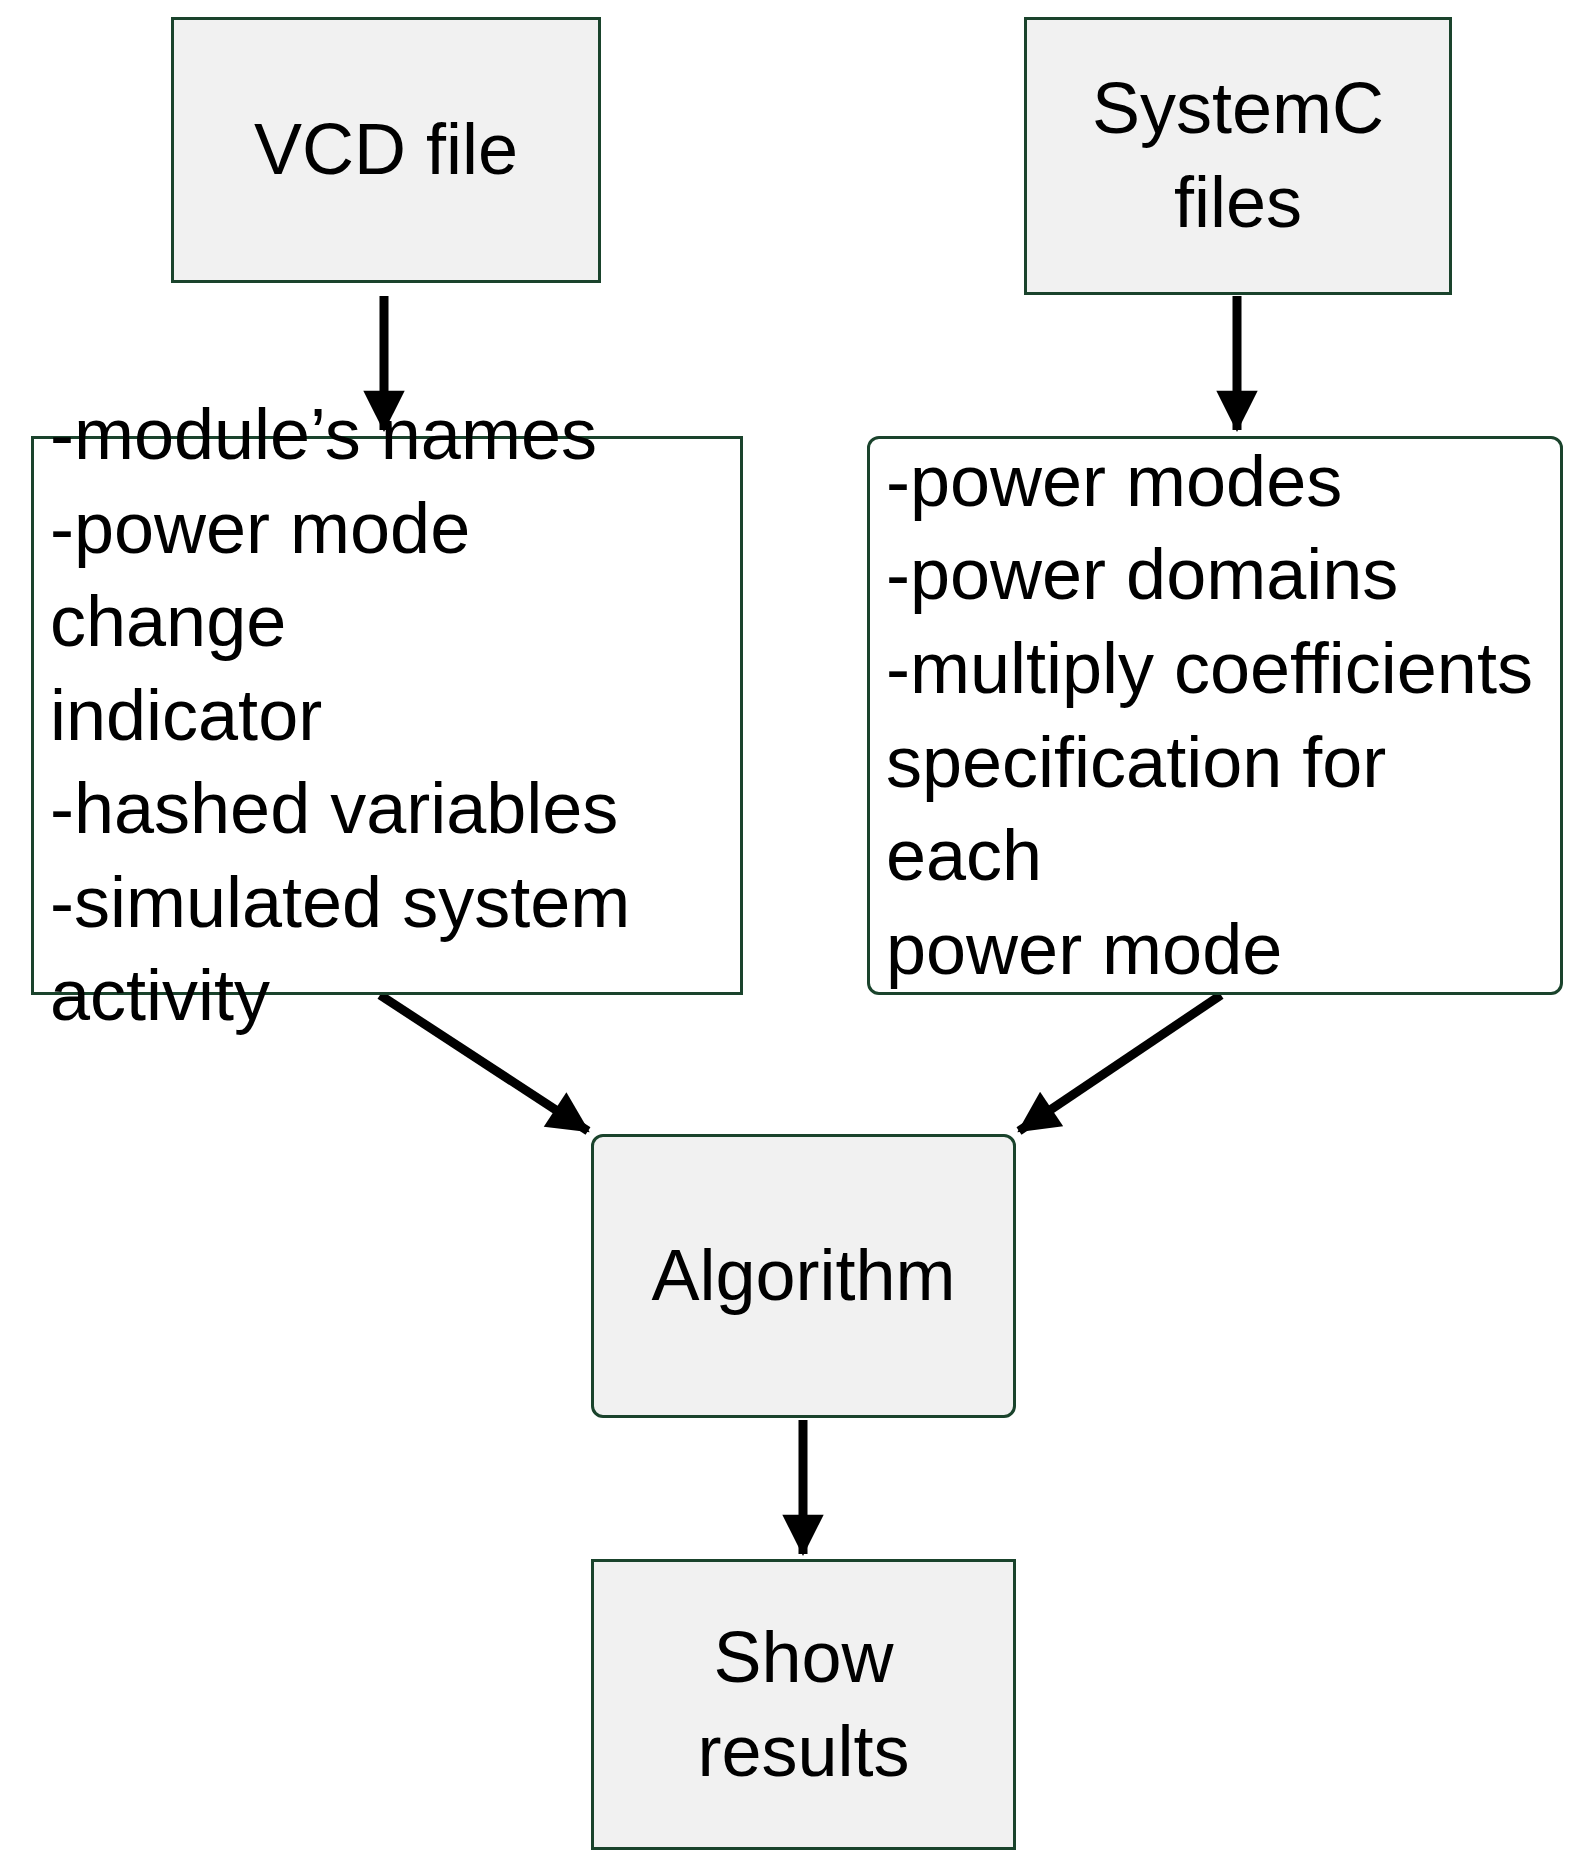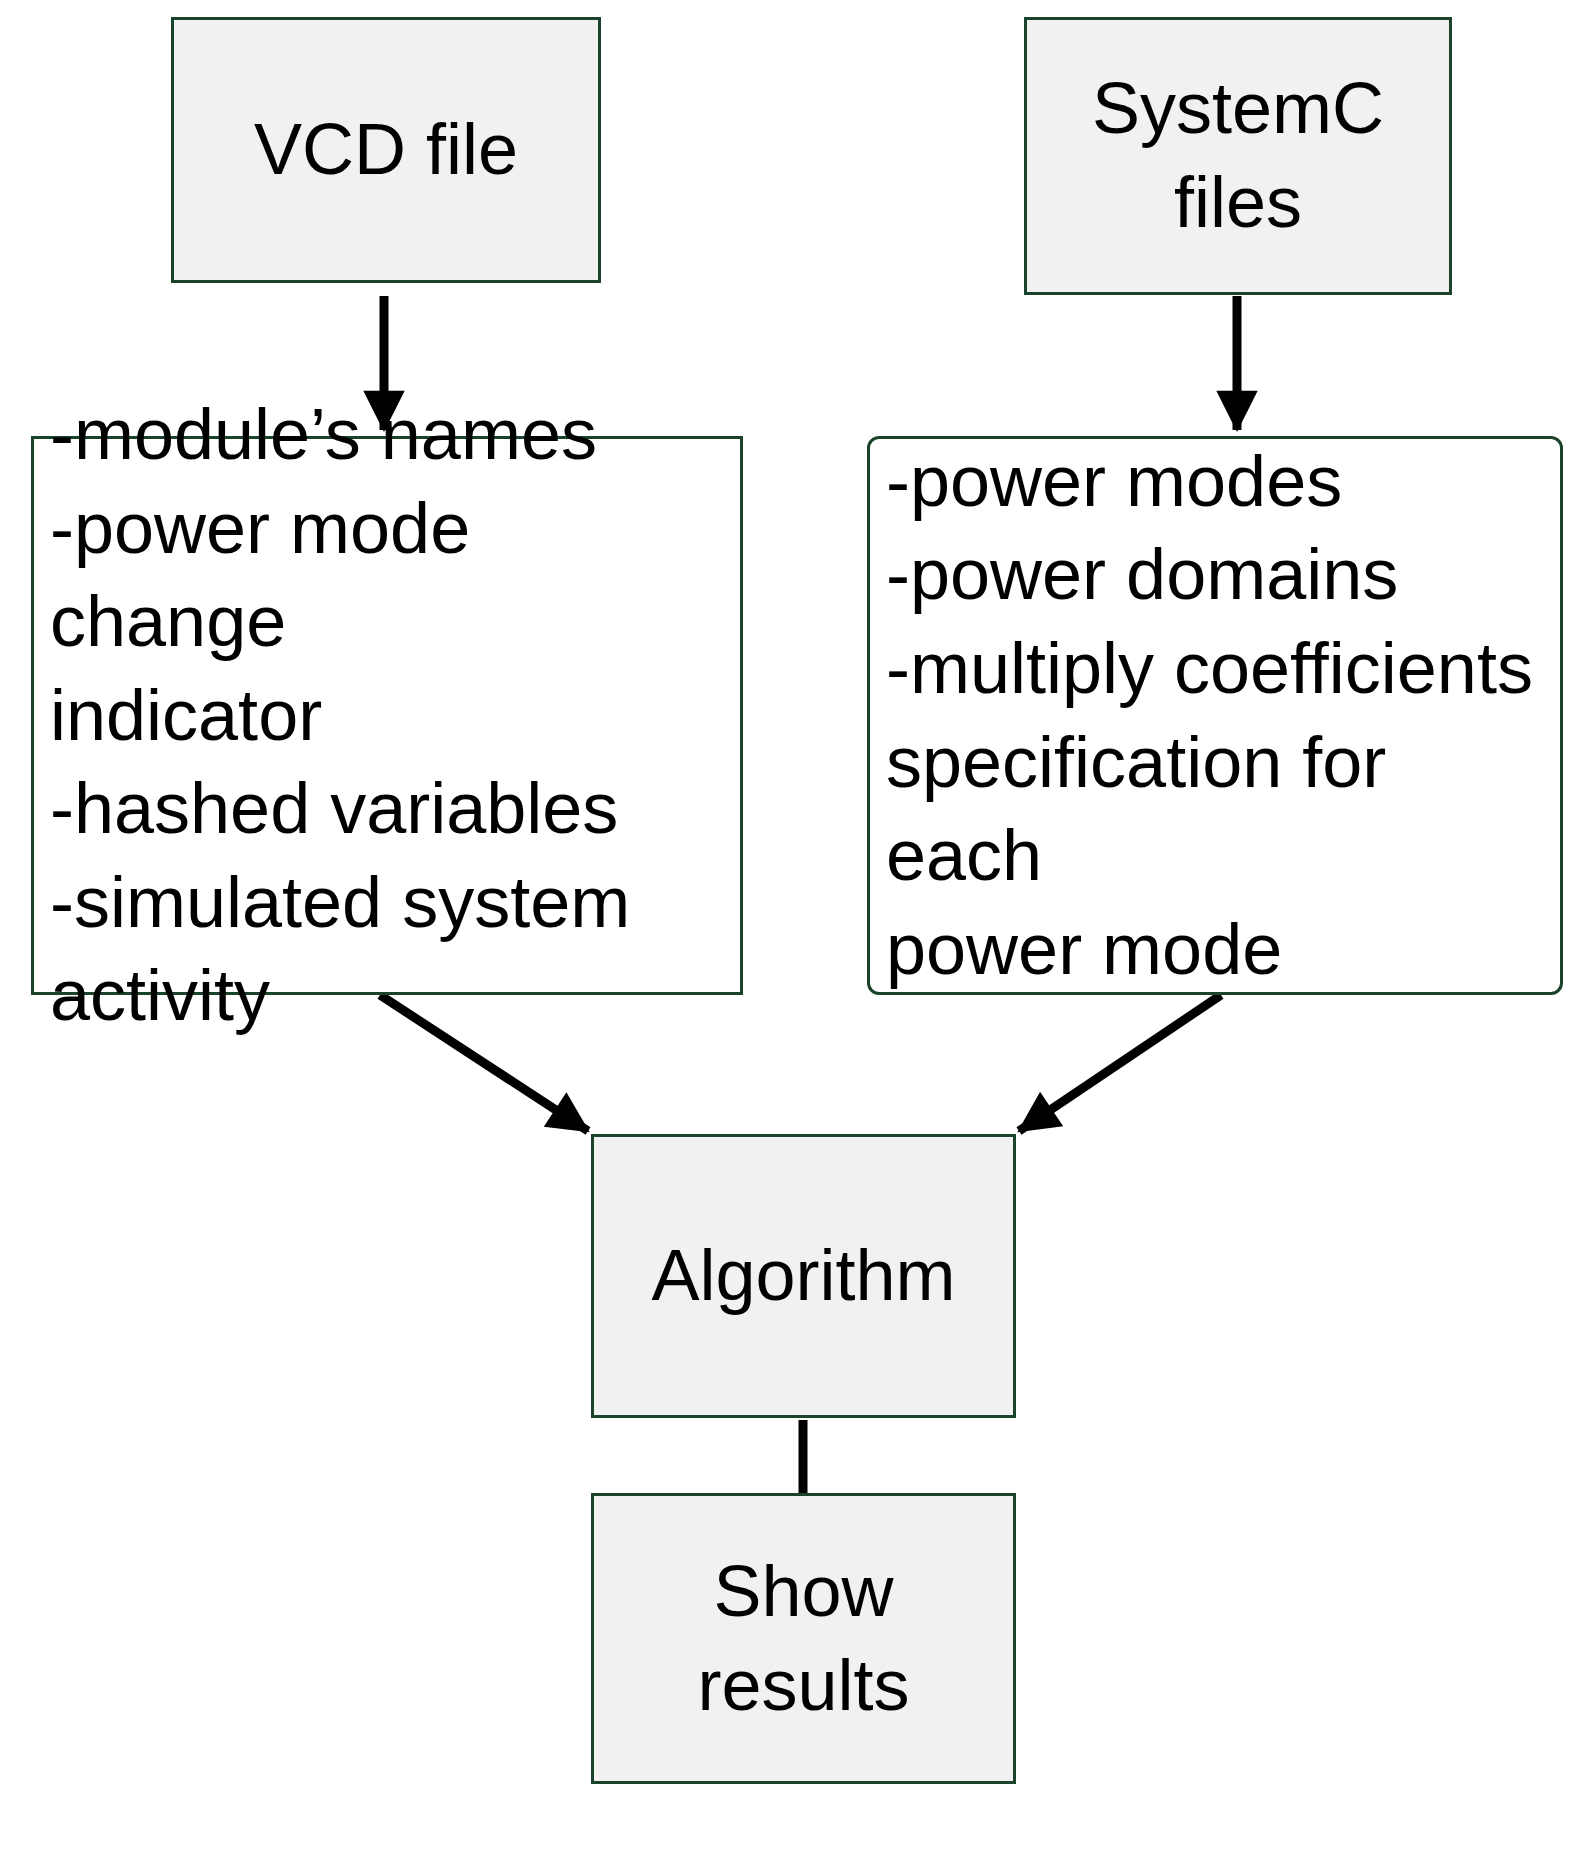--- a/index.html
+++ b/index.html
@@ -78,22 +78,22 @@
   </div>
 
   <div class="node white list" style="left:867px;top:436px;width:696px;height:559px;border-radius:12px;">
     <span class="label">-power modes
 -power domains
 -multiply coefficients
 specification for each
 power mode</span>
   </div>
 
-  <div class="node gray" style="left:591px;top:1134px;width:425px;height:284px;">
+  <div class="node gray" style="left:591px;top:1134px;width:425px;height:284px;border-radius:12px;">
     <span class="label">Algorithm</span>
   </div>
 
-  <div class="node gray" style="left:591px;top:1493px;width:425px;height:291px;">
+  <div class="node gray" style="left:591px;top:1559px;width:425px;height:291px;">
     <span class="label">Show
 results</span>
   </div>
 
 </div>
 
 </body></html>

